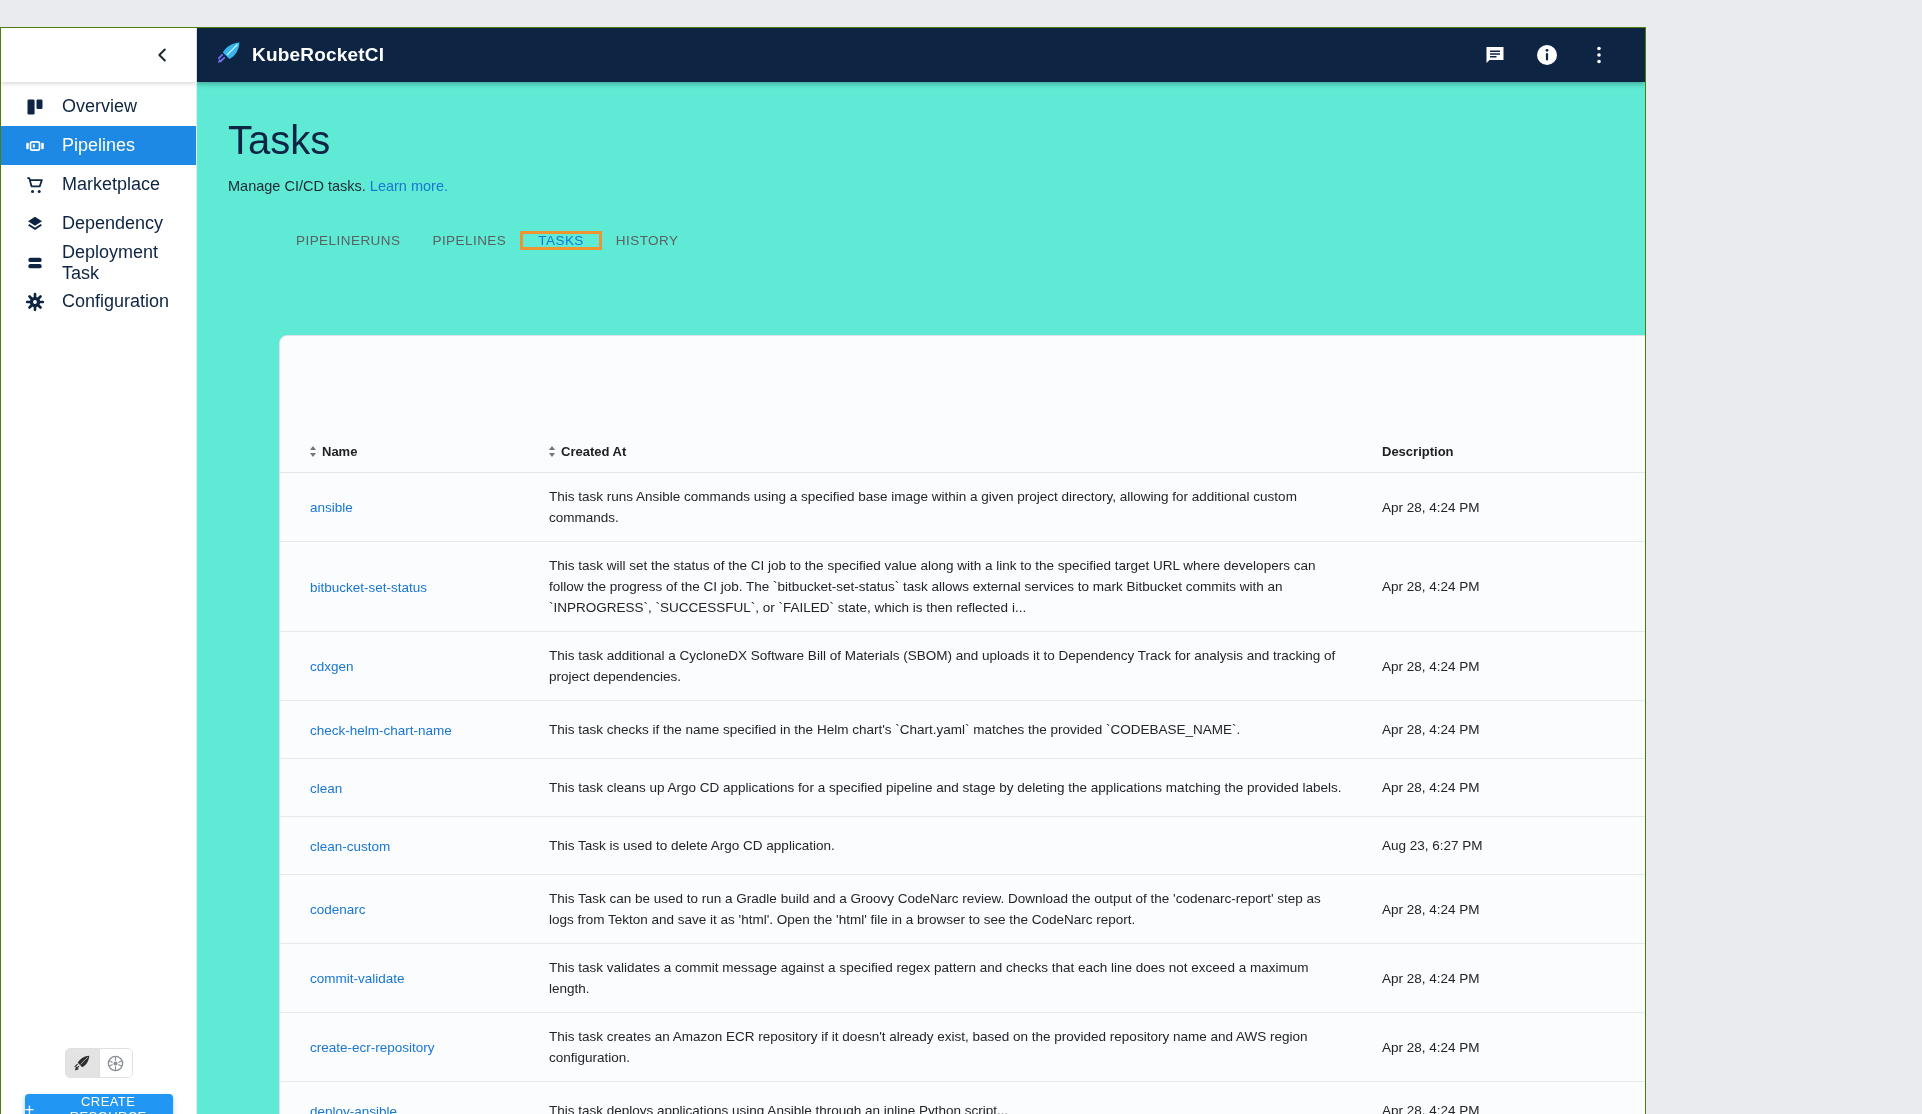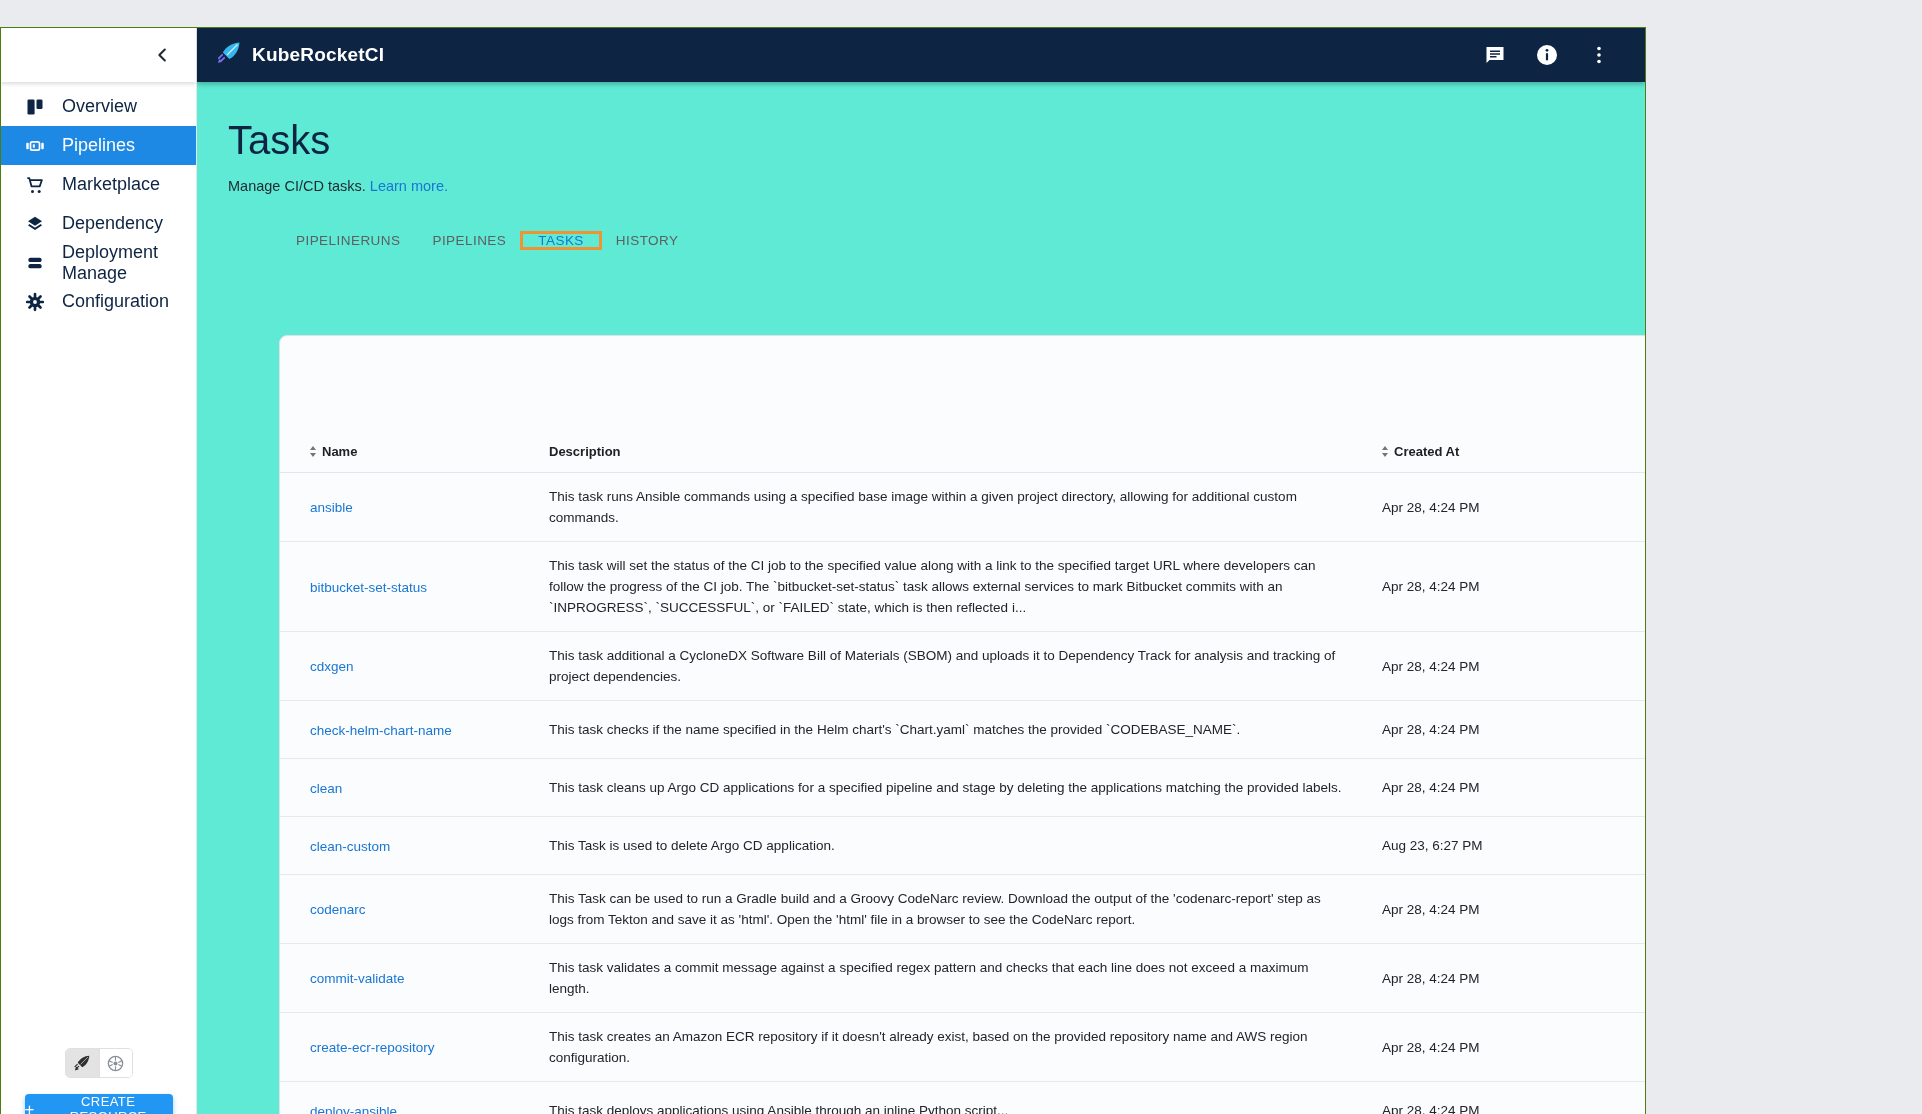--- a/index.html
+++ b/index.html
@@ -170,21 +170,21 @@
         </span>
         <span>Dependency</span>
       </div>
       <div class="nav-item">
         <span class="nicon">
           <svg width="20" height="20" viewBox="0 0 24 24" fill="#0d2442">
             <rect x="4" y="5.6" width="16" height="5.3" rx="2.6"></rect>
             <rect x="4" y="13.1" width="16" height="5.3" rx="2.6"></rect>
           </svg>
         </span>
-        <span>Deployment Manage</span>
+        <span>Deployment Task</span>
       </div>
       <div class="nav-item">
         <span class="nicon">
           <svg width="20" height="20" viewBox="0 0 24 24">
             <g stroke="#0d2442" stroke-width="3.2" stroke-linecap="round">
               <path d="M12 2.6v3M12 18.4v3M2.6 12h3M18.4 12h3M5.4 5.4l2.1 2.1M16.5 16.5l2.1 2.1M18.6 5.4l-2.1 2.1M7.5 16.5l-2.1 2.1"></path>
             </g>
             <circle cx="12" cy="12" r="6.3" fill="#0d2442"></circle>
             <circle cx="12" cy="12" r="2.3" fill="#fff"></circle>
           </svg>
@@ -246,30 +246,30 @@
 
       <div class="table">
         <div class="thead">
           <div class="th th-name">
             <span class="sort">
                 <i class="up"></i>
                 <i class="dn"></i>
               </span>
             <span>Name</span>
           </div>
-          <div class="th">
-            <span>Description</span>
-          </div>
           <div class="th th-created">
             <span class="sort">
                 <i class="up"></i>
                 <i class="dn"></i>
               </span>
             <span>Created At</span>
           </div>
+          <div class="th">
+            <span>Description</span>
+          </div>
           <div class="th th-actions">
             <span>Actions</span>
           </div>
         </div>
 
         <div class="trow">
           <div class="cell-name"><a>ansible</a></div>
           <div class="cell-desc">This task runs Ansible commands using a specified base image within a given project directory, allowing for additional custom commands.</div>
           <div class="cell-date">Apr 28, 4:24 PM</div>
           <div class="cell-actions">

